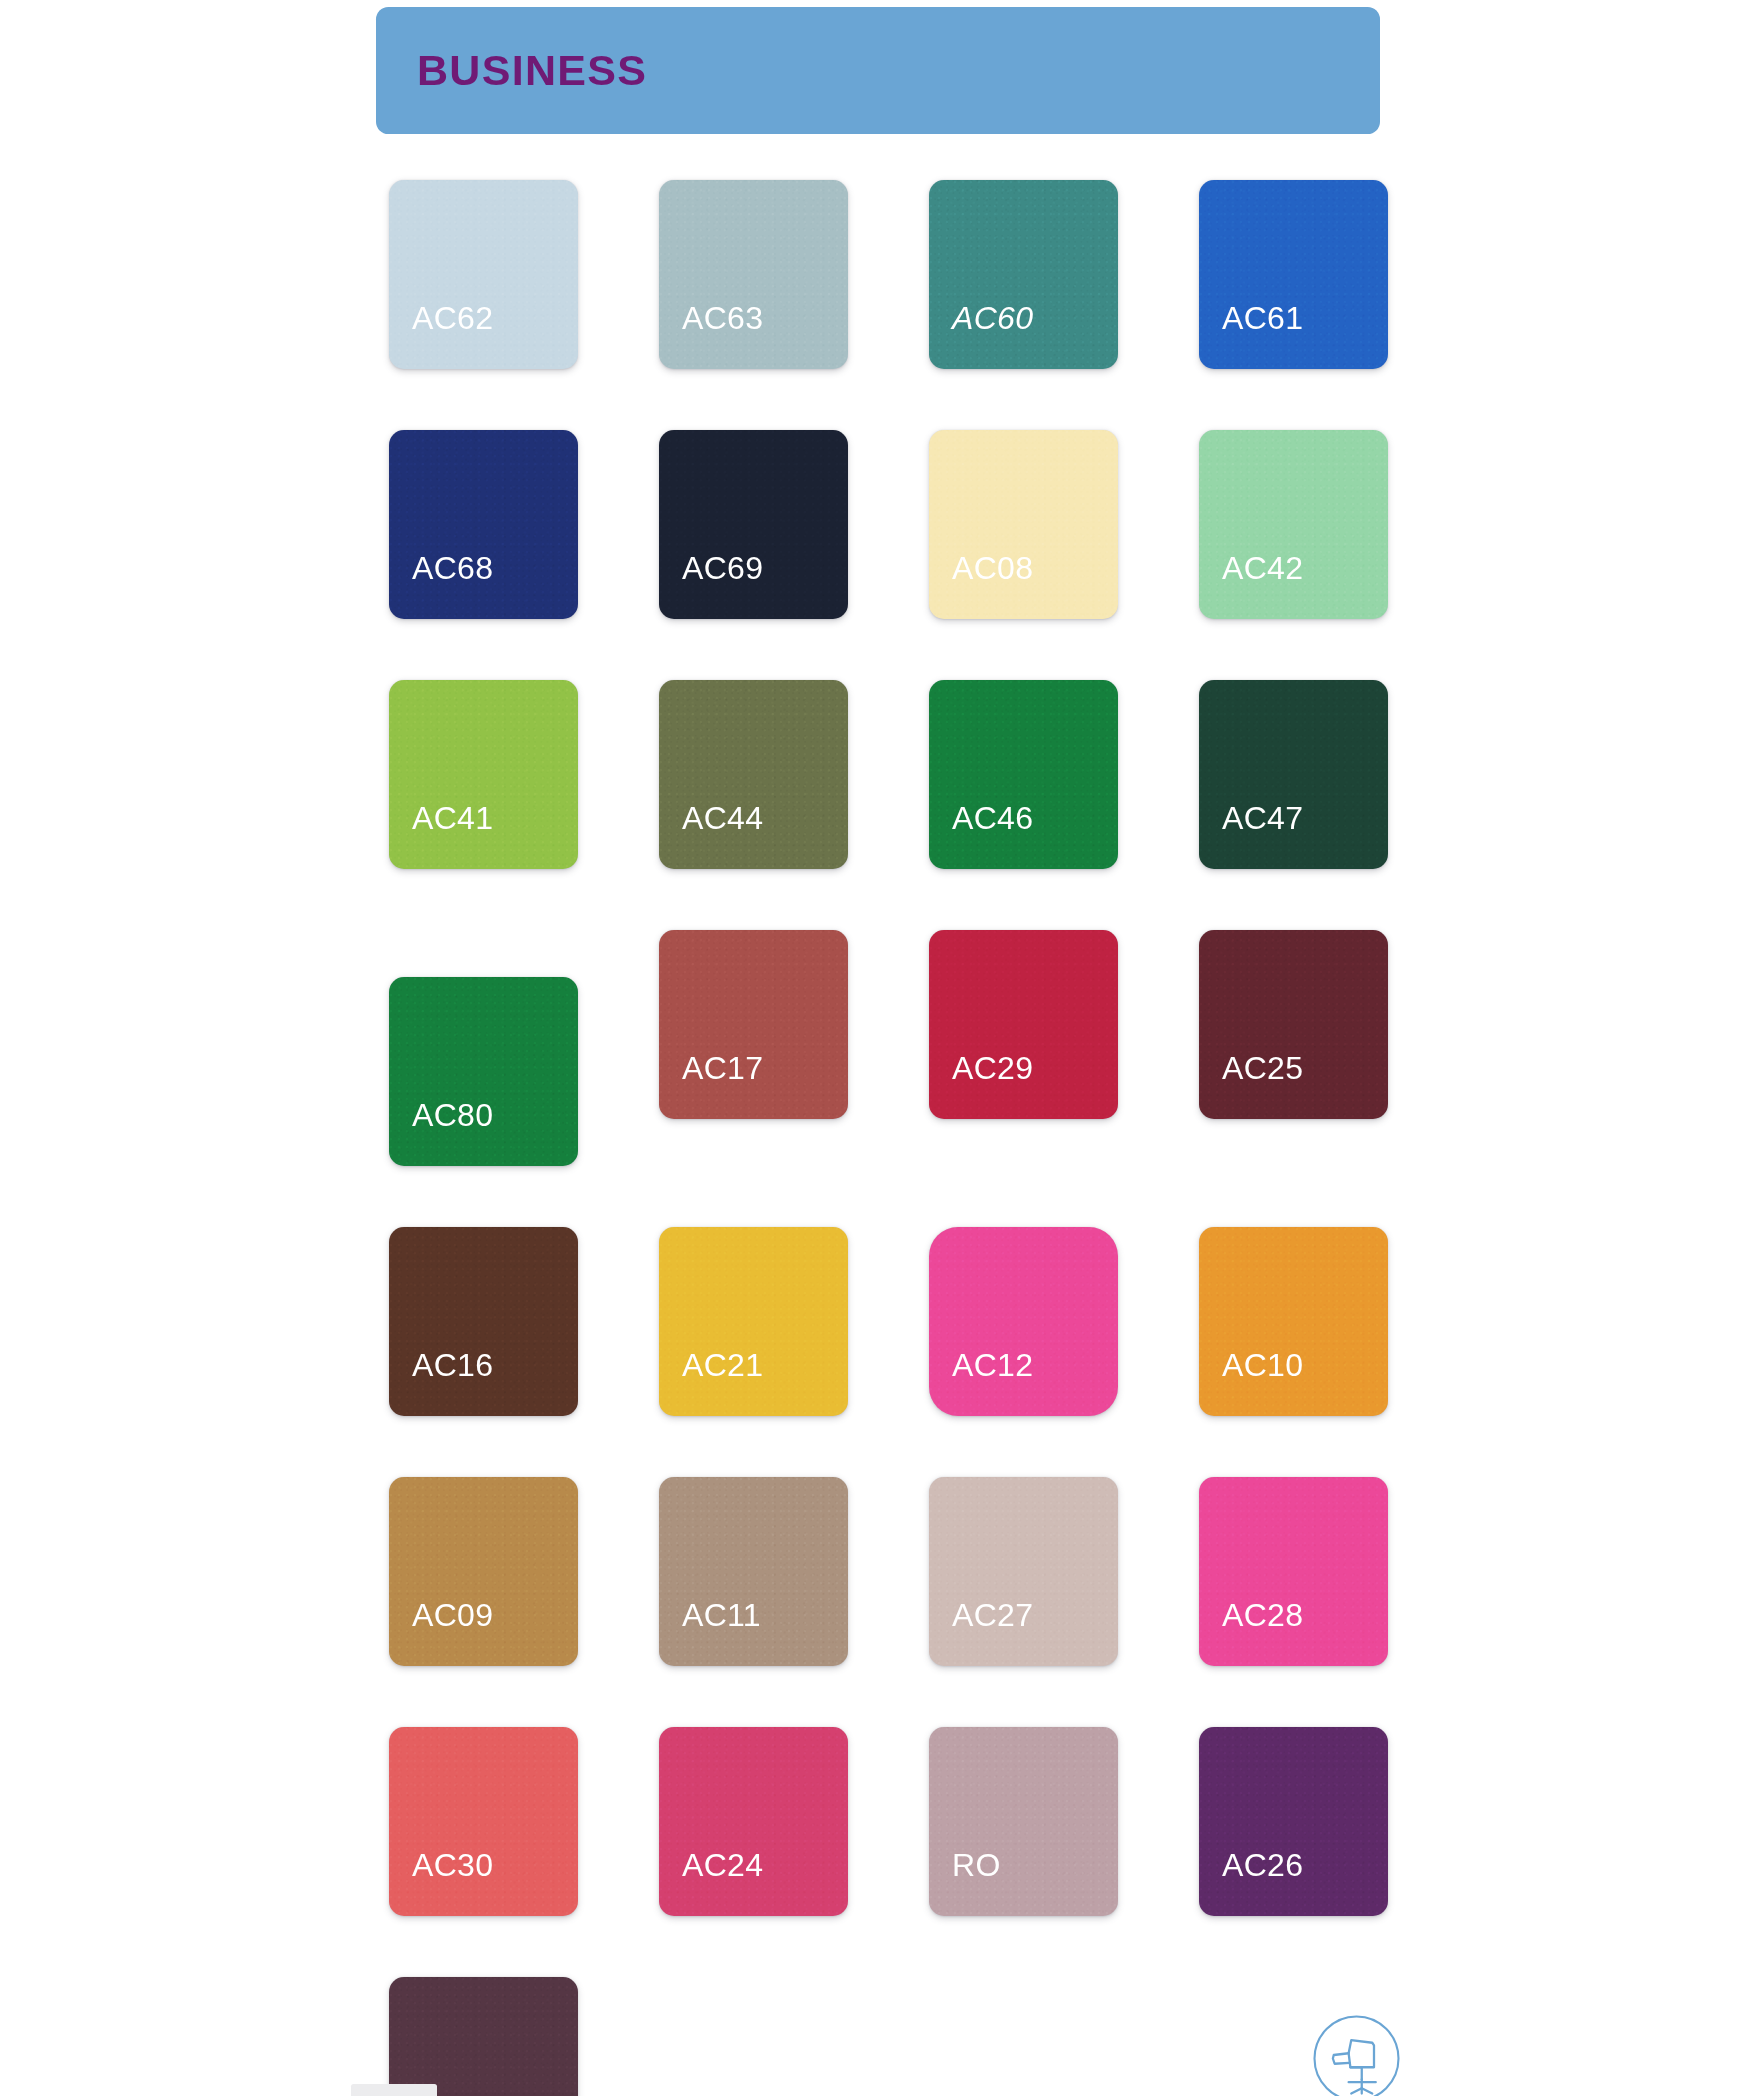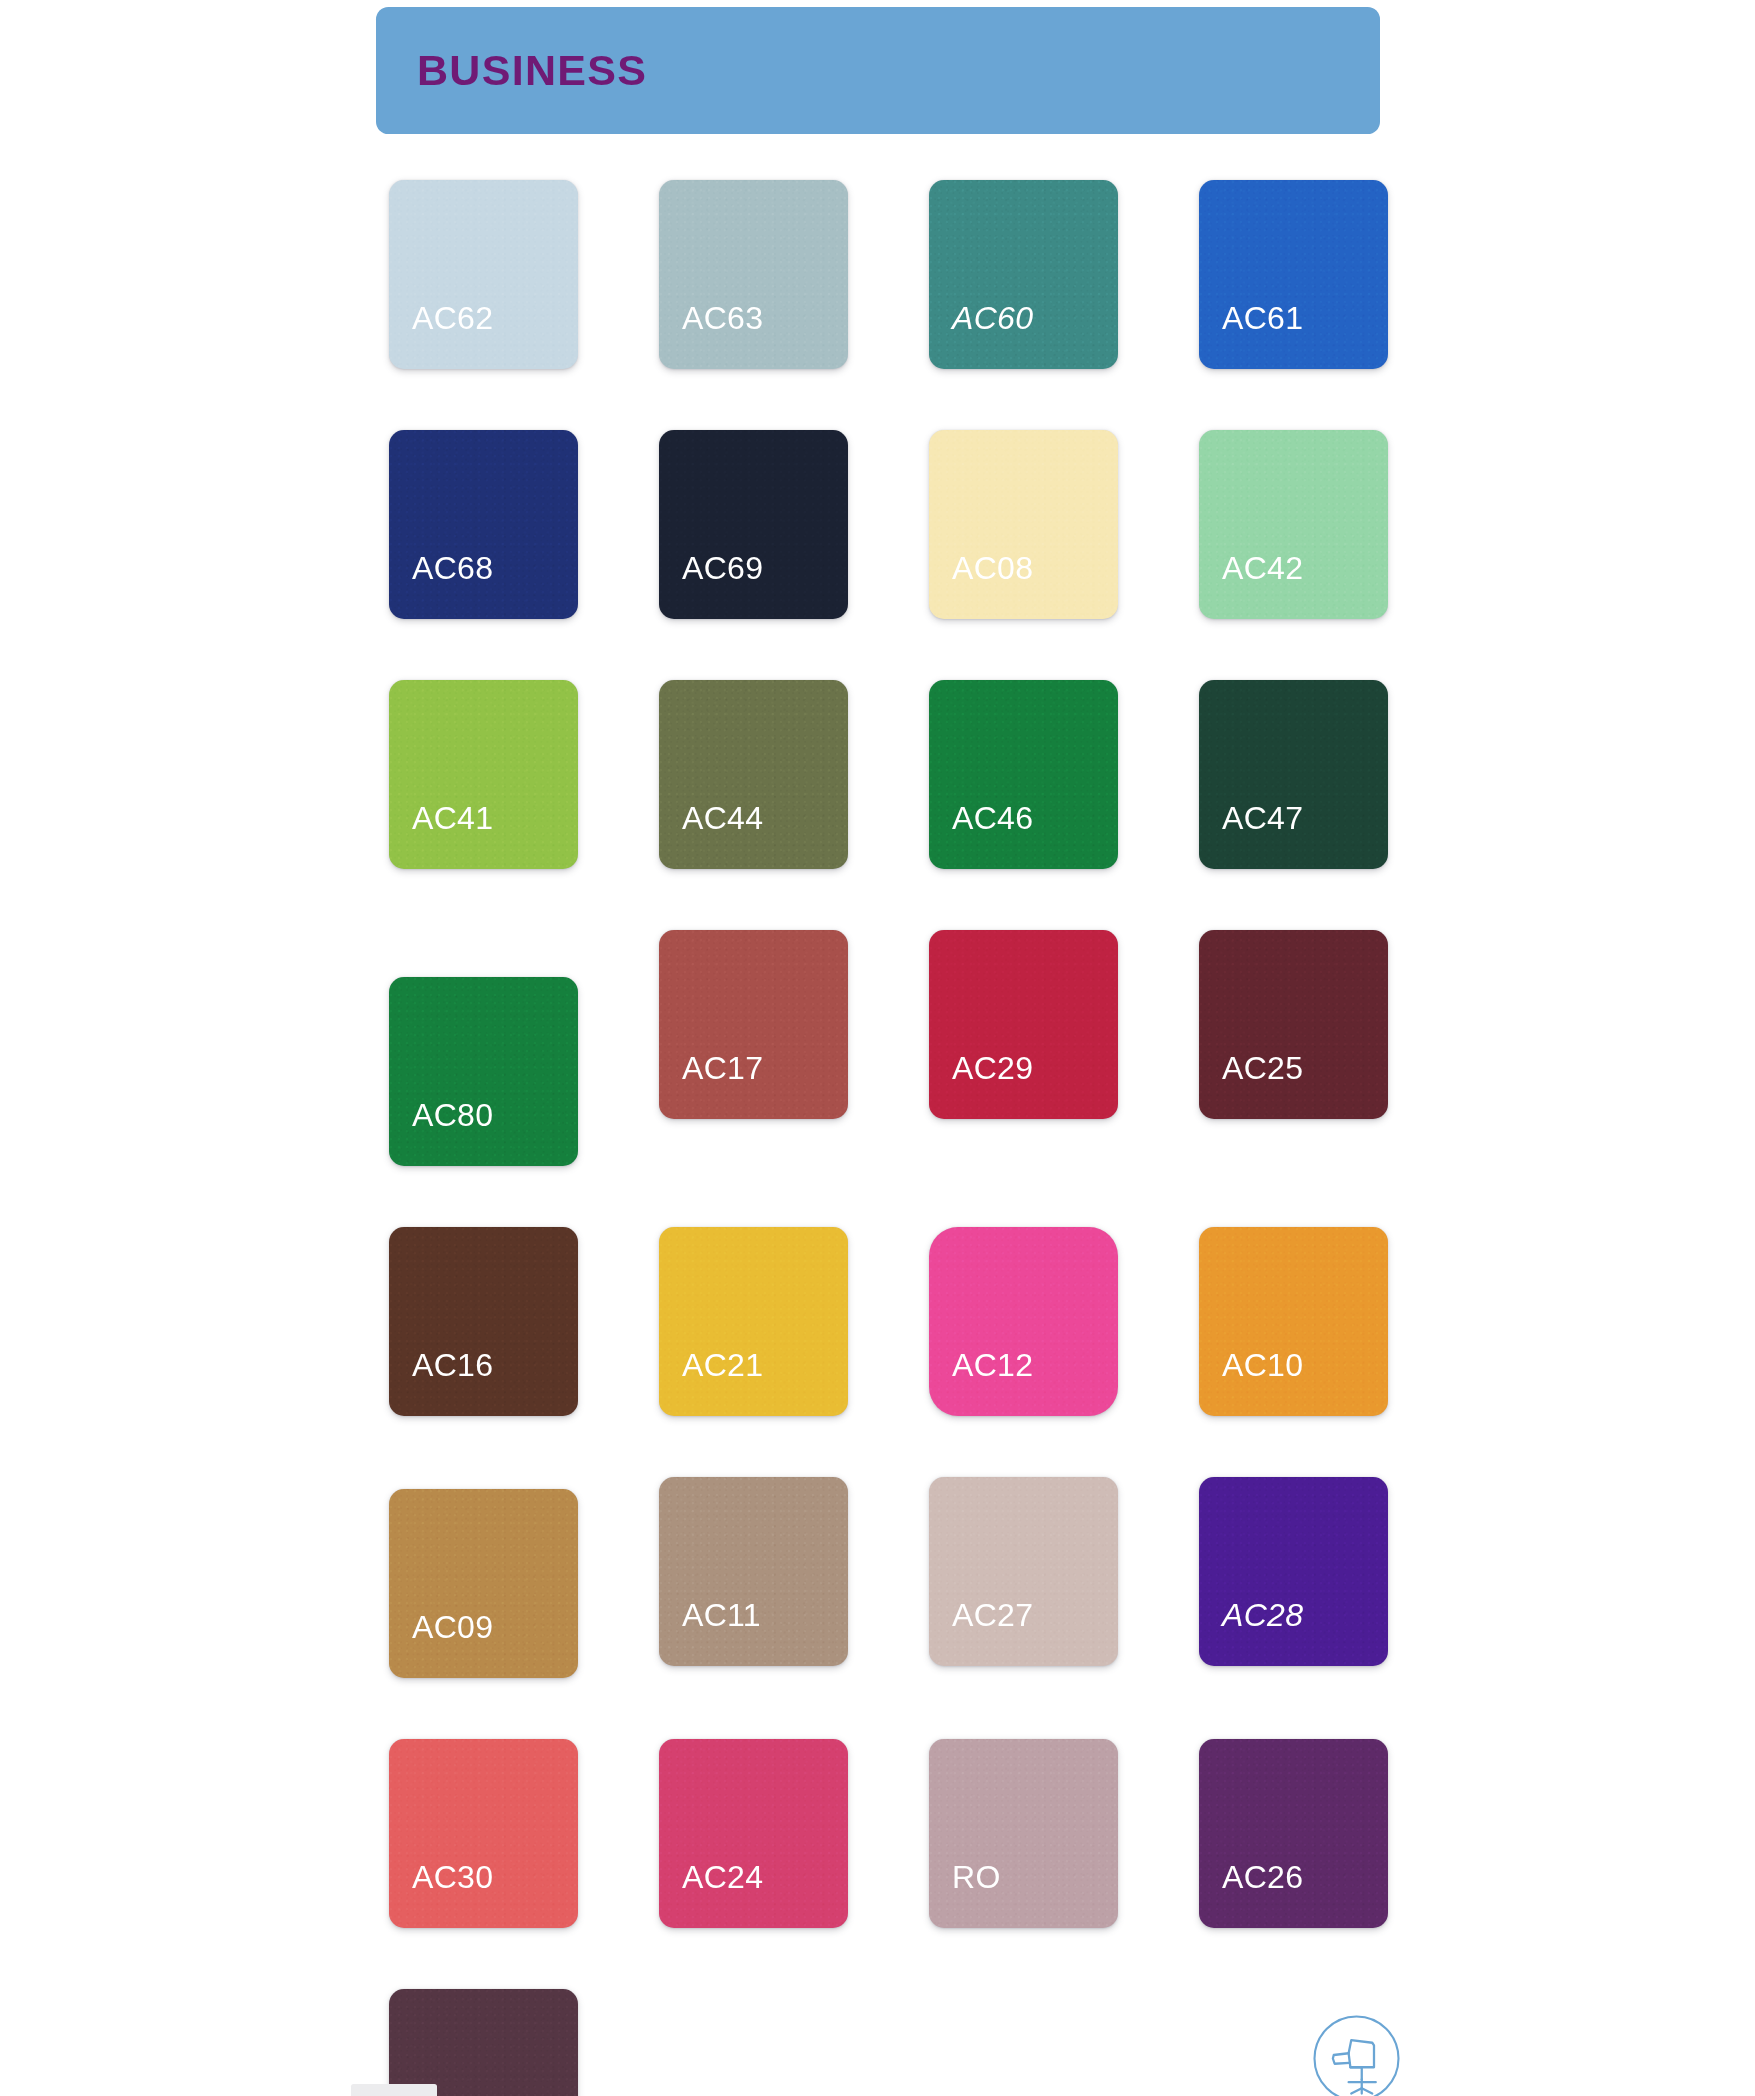--- a/index.html
+++ b/index.html
@@ -179,30 +179,30 @@
       </div>
       <div class="swatch" style="background: rgb(233, 189, 51);">
         <span class="swatch-label">AC21</span>
       </div>
       <div class="swatch" style="background: #ec4899; border-radius: 29px;">
         <span class="swatch-label">AC12</span>
       </div>
       <div class="swatch" style="background: rgb(233, 153, 46);">
         <span class="swatch-label">AC10</span>
       </div>
-      <div class="swatch" style="background: rgb(184, 138, 75); margin-top: 12px;">
+      <div class="swatch" style="background: rgb(184, 138, 75);">
         <span class="swatch-label">AC09</span>
       </div>
       <div class="swatch" style="background: rgb(171, 146, 126);">
         <span class="swatch-label">AC11</span>
       </div>
       <div class="swatch" style="background: rgb(207, 188, 182);">
         <span class="swatch-label">AC27</span>
       </div>
-      <div class="swatch" style="background: #4c1d95; font-style: italic;">
+      <div class="swatch" style="background: #ec4899;">
         <span class="swatch-label">AC28</span>
       </div>
       <div class="swatch" style="background: rgb(229, 95, 96);">
         <span class="swatch-label">AC30</span>
       </div>
       <div class="swatch" style="background: rgb(213, 64, 111);">
         <span class="swatch-label">AC24</span>
       </div>
       <div class="swatch" style="background: rgb(189, 161, 167);">
         <span class="swatch-label">RO</span>

